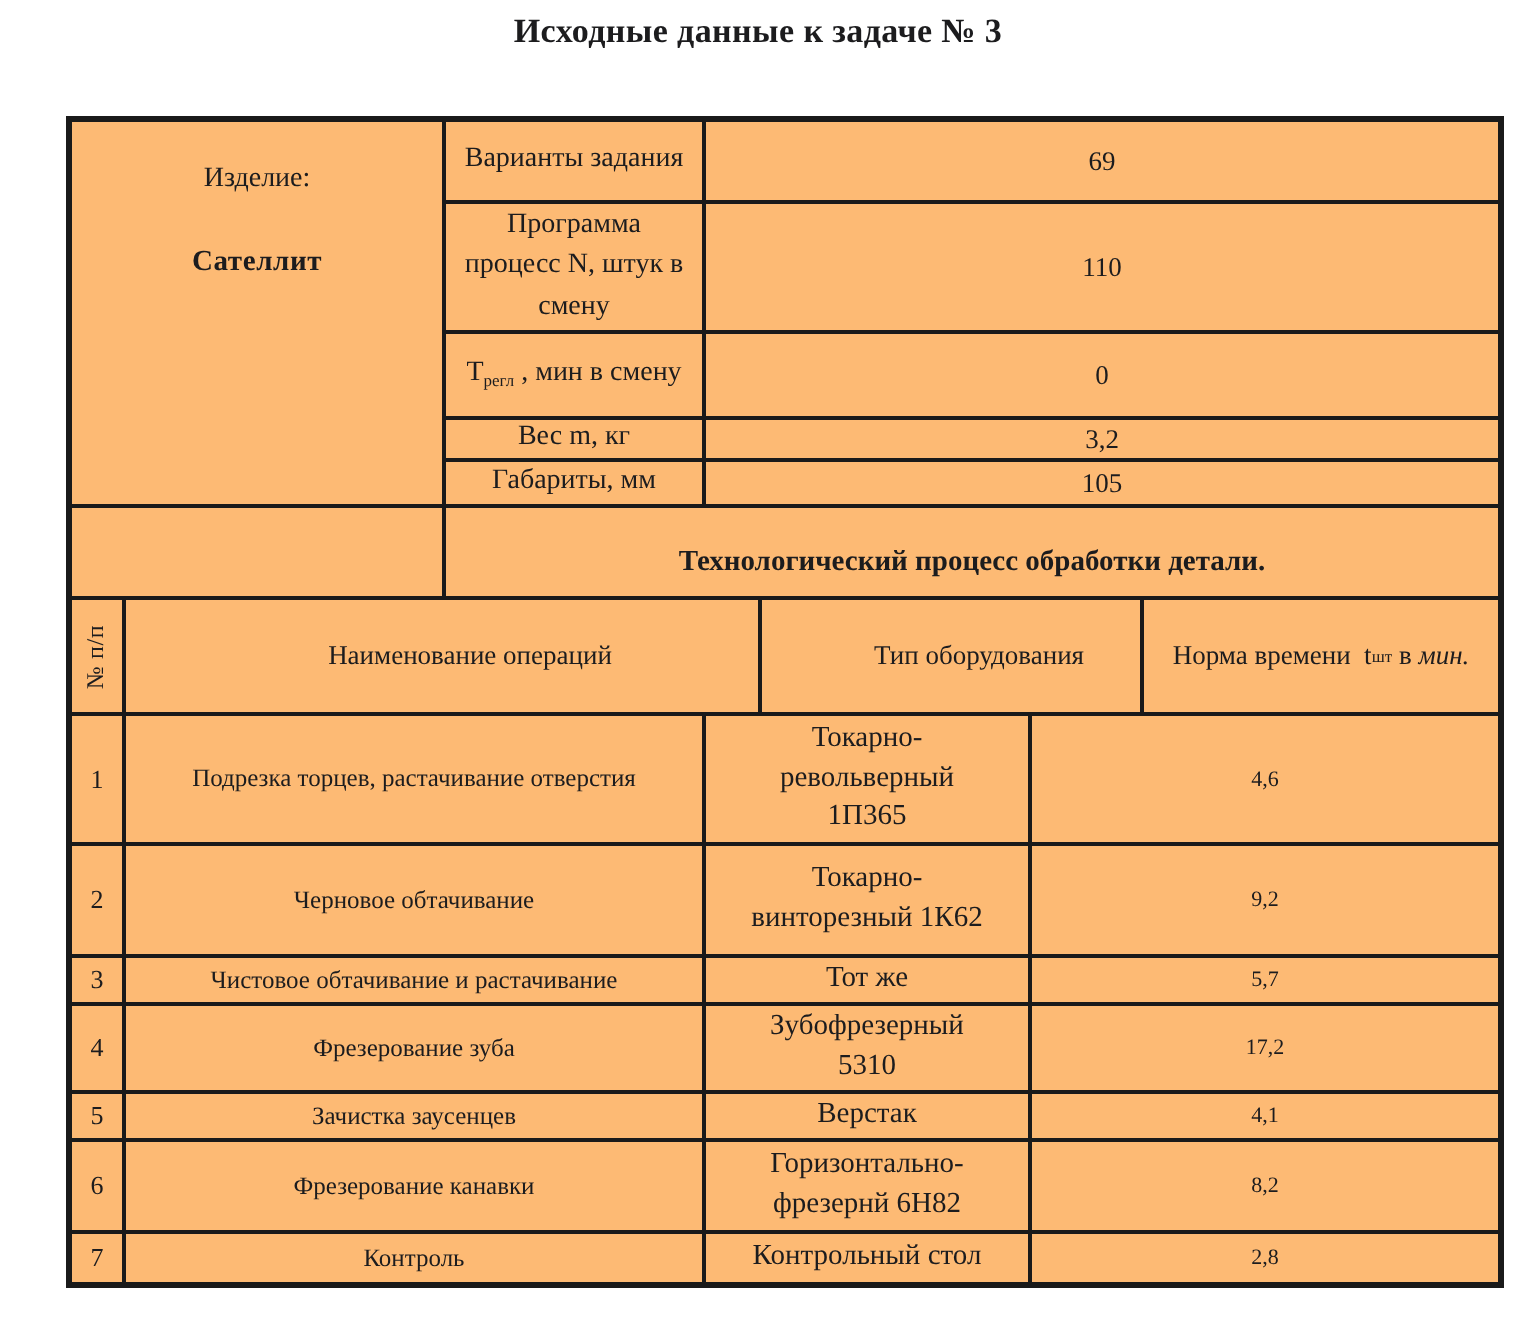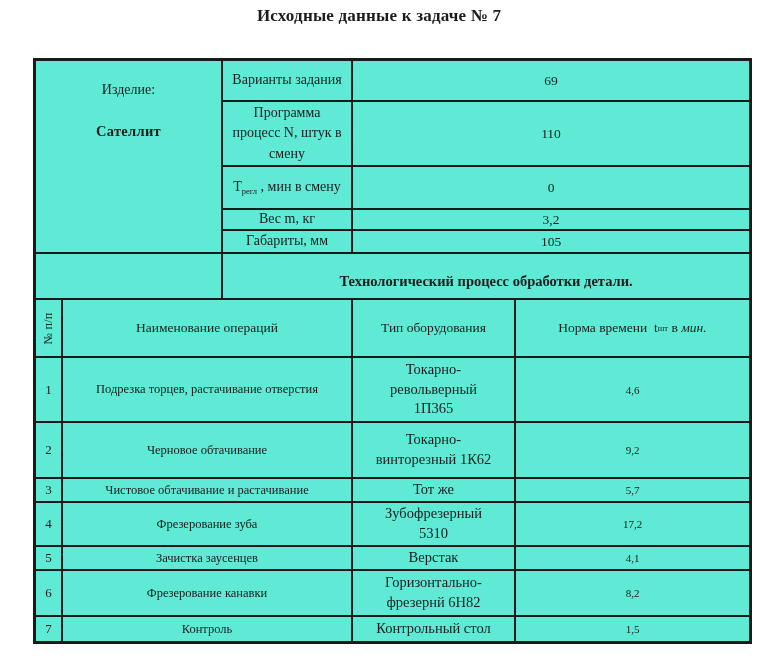--- a/index.html
+++ b/index.html
@@ -23,21 +23,21 @@
     margin: 0;
     letter-spacing: .2px;
   }
 
   .doc-table {
     position: absolute;
     left: 33px; top: 58px;
     width: 719px;
     box-sizing: border-box;
     border: 3px solid #1a1a1a;
-    background: #5eead4;
+    background: #fdba74;
   }
   .doc-table * { box-sizing: border-box; }
 
   .cell {
     border-right: 2px solid #1a1a1a;
     display: flex;
     align-items: center;
     justify-content: center;
     text-align: center;
     overflow: hidden;
@@ -86,21 +86,21 @@
     font-weight: bold;
   }
 
   
   .row { display: flex; border-bottom: 2px solid #1a1a1a; }
   .head-row { height: 58px; }
   .num-cell { width: 27px; flex: none; font-size: 13px; }
   .op-cell { width: 290px; flex: none; font-size: 12.5px; line-height: 1.35; padding: 0 30px; }
   .eq-cell { width: 163px; flex: none; font-size: 14.5px; line-height: 1.35; padding: 0 16px; }
   .time-cell { flex: 1; border-right: none; font-size: 11px; }
-  .head-row .op-cell, .head-row .eq-cell { font-size: 13.5px; font-weight: normal; }
+  .head-row .op-cell, .head-row .eq-cell { font-size: 13.5px; font-weight: normal; margin-left: 28px; }
   .head-row .time-cell { font-size: 13.5px; white-space: pre-wrap; }
   .vertical {
     transform: rotate(-90deg);
     white-space: nowrap;
     font-size: 12px;
     letter-spacing: .3px;
   }
   .it { font-style: italic; }
 
   
@@ -110,21 +110,21 @@
   .rh3 { height: 44px; }
   .rh4 { height: 24px; }
   .rh5 { height: 46px; }
   .rh6 { height: 24px; border-bottom: none; }
 </style>
 </head>
 <body>
 
 <div class="page">
 
-  <h1 class="title">Исходные данные к задаче № 7</h1>
+  <h1 class="title">Исходные данные к задаче № 3</h1>
 
   <div class="doc-table">
 
     <div class="sec-a">
       <div class="cell product-cell">
         <div class="product-label">Изделие:</div>
         <div class="product-name">Сателлит</div>
       </div>
       <div class="sec-a-rows">
         <div class="info-row h-r0">
@@ -199,17 +199,17 @@
     <div class="row rh5">
       <div class="cell num-cell">6</div>
       <div class="cell op-cell">Фрезерование канавки</div>
       <div class="cell eq-cell">Горизонтально-фрезернй 6Н82</div>
       <div class="cell time-cell">8,2</div>
     </div>
     <div class="row rh6">
       <div class="cell num-cell">7</div>
       <div class="cell op-cell">Контроль</div>
       <div class="cell eq-cell">Контрольный стол</div>
-      <div class="cell time-cell">1,5</div>
+      <div class="cell time-cell">2,8</div>
     </div>
 
   </div>
 </div>
 
 </body></html>

